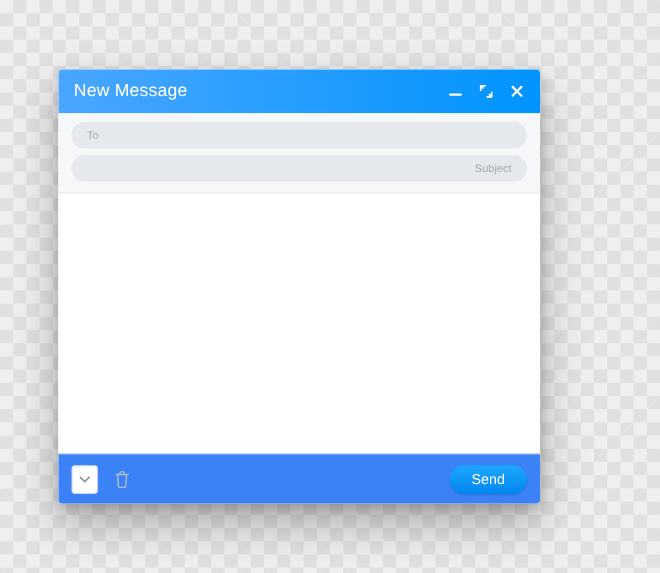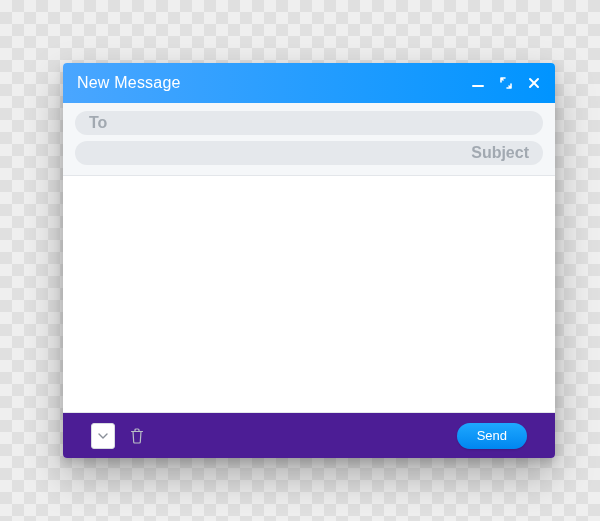--- a/index.html
+++ b/index.html
@@ -18,23 +18,23 @@
       linear-gradient(45deg, #e0e0e0 25%, transparent 25%),
       linear-gradient(-45deg, #e0e0e0 25%, transparent 25%),
       linear-gradient(45deg, transparent 75%, #e0e0e0 75%),
       linear-gradient(-45deg, transparent 75%, #e0e0e0 75%);
     background-size: 24px 24px;
     background-position: 0 0, 0 12px, 12px -12px, -12px 0;
     background-color: #efefef;
   }
   .window {
     position: absolute;
-    left: 63px;
+    left: 53px;
     top: 63px;
-    width: 492px;
+    width: 438px;
     height: 395px;
     background: #fff;
     border-radius: 4px;
     box-shadow: 0 18px 40px rgba(0,0,0,0.28), 0 4px 10px rgba(0,0,0,0.15);
     display: flex;
     flex-direction: column;
     overflow: hidden;
   }
   .titlebar {
     height: 40px;
@@ -68,39 +68,38 @@
     padding: 8px 12px 10px 12px;
     border-bottom: 1px solid #e3e6ea;
   }
   .field {
     width: 100%;
     height: 24px;
     border: none;
     background: #e5e8ec;
     border-radius: 12px;
     padding: 0 14px;
-    font-size: 16px;
+    font-size: 10px;
     color: #c2410c;
     outline: none;
     margin-bottom: 6px;
-    font-weight: bold;
   }
   .field:last-child { margin-bottom: 0; text-align: right; }
   .field::placeholder { color: #a2a9b1; }
   .body-area {
     flex: 1;
     background: #ffffff;
   }
   .footer {
     height: 46px;
-    background: #4c1d95;
+    background: #3b82f6;
     border-top: 1px solid #e3e6ea;
     display: flex;
     align-items: center;
-    padding: 0 28px;
+    padding: 0 12px;
     gap: 12px;
   }
   .more-btn {
     width: 24px;
     height: 26px;
     background: #fff;
     border: 1px solid #d7dbe0;
     border-radius: 3px;
     display: flex;
     align-items: center;

